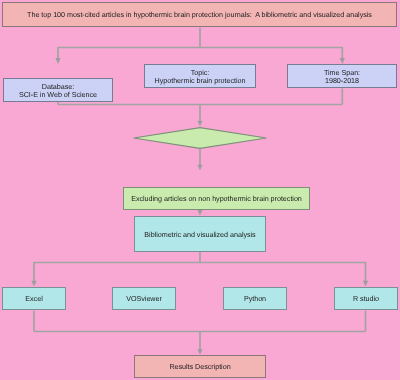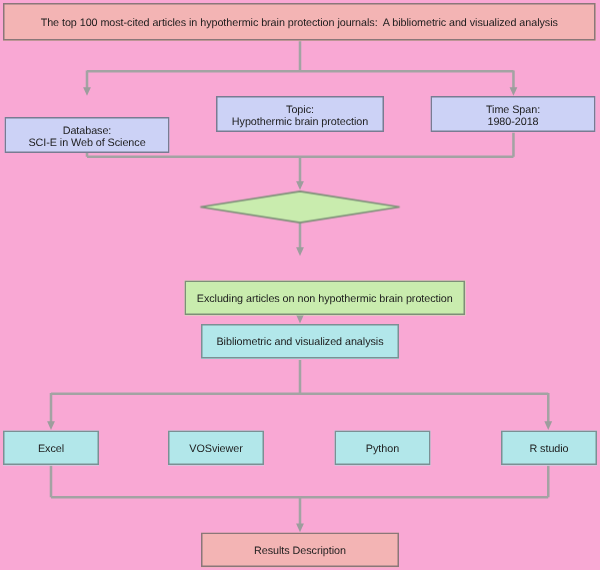--- a/index.html
+++ b/index.html
@@ -17,21 +17,21 @@
   .blue{background:#ccd2f6;border-color:#787c92;}
   .green{background:#c9ecae;border-color:#7d8f78;}
   .cyan{background:#b2e7ea;border-color:#7b9094;}
 
   
   #n-title{left:2px;  top:2px;   width:395px; height:25px; font-size:7.18px;}
   #n-db   {left:3px;  top:78px;  width:110px; height:24px;}
   #n-topic{left:144px;top:64.4px;  width:112px; height:24px;}
   #n-span {left:287px;top:64.4px;  width:110px; height:24px;}
   #n-excl {left:95px; top:187px; width:187px; height:23px;margin-left:28px;}
-  #n-ana  {left:134px;top:216px; width:132px; height:23px;}
+  #n-ana  {left:134px;top:216px; width:132px; height:36px;}
   #n-excel{left:2px;  top:287px; width:64px;  height:23px;align-items:center;}
   #n-vos  {left:112px;top:287px; width:64px;  height:23px;}
   #n-py   {left:223px;top:287px; width:64px;  height:23px;}
   #n-r    {left:334px;top:287px; width:64px;  height:23px;}
   #n-res  {left:134px;top:355px; width:132px; height:23px;}
 
   #n-dia  {left:133px;top:127px; width:134px; height:22px;}
   #n-dia .dshape{position:absolute;left:0;top:0;width:100%;height:100%;}
   #n-dia .tx{position:relative;z-index:2;}
 </style>

